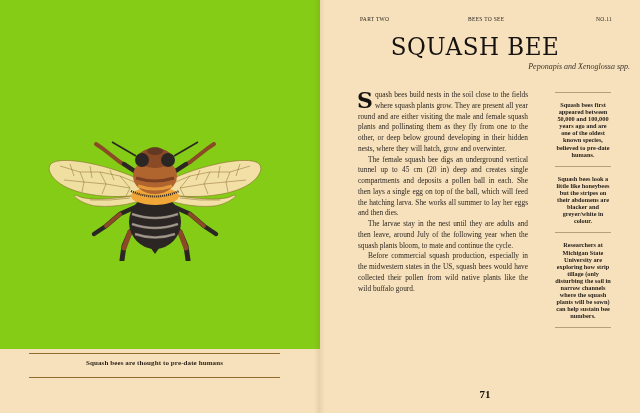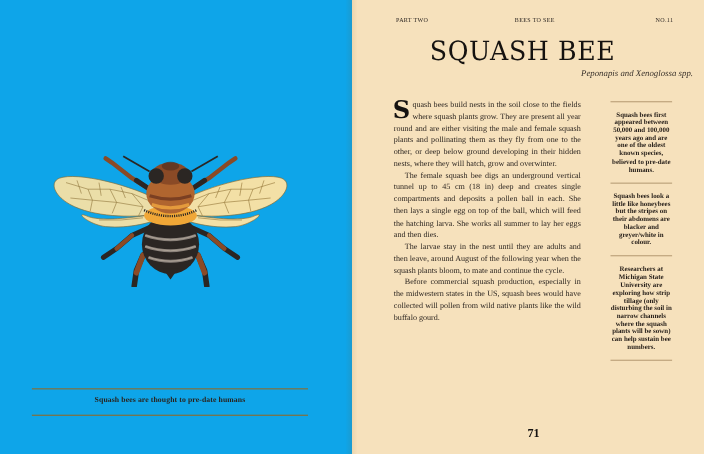--- a/index.html
+++ b/index.html
@@ -4,22 +4,22 @@
 <style>
   html, body { margin: 0; padding: 0; }
   body {
     width: 640px; height: 413px; overflow: hidden;
     position: relative;
     background: #f6e1bc;
     font-family: "Liberation Serif", serif;
     color: #2a2420;
   }
   .page-left {
-    position: absolute; left: 0; top: 0; width: 320px; height: 413px;
-    background: #0ea5e9;
+    position: absolute; left: 0; top: 0; width: 320px; height: 349px;
+    background: #84cc16;
   }
   .page-right {
     position: absolute; left: 320px; top: 0; width: 320px; height: 413px;
     background: #f6e1bc;
   }
   .gutter-shadow {
     position: absolute; left: 314px; top: 0; width: 6px; height: 413px;
     background: linear-gradient(to right, rgba(0,0,0,0), rgba(120,80,20,0.12));
   }
   .gutter-shadow-r {
@@ -184,23 +184,23 @@
 
 <div class="running-head rh-part">PART TWO</div>
 <div class="running-head rh-section">BEES TO SEE</div>
 <div class="running-head rh-num">NO.11</div>
 
 <div class="title">SQUASH BEE</div>
 <div class="subtitle">Peponapis and Xenoglossa spp.</div>
 
 <div class="body-text">
   <p class="first"><span class="dropcap">S</span><span>quash bees build nests in the soil close to the fields where squash plants grow. They are present all year round and are either visiting the male and female squash plants and pollinating them as they fly from one to the other, or deep below ground developing in their hidden nests, where they will hatch, grow and overwinter.</span></p>
-  <p>The female squash bee digs an underground vertical tunnel up to 45 cm (18 in) deep and creates single compartments and deposits a pollen ball in each. She then lays a single egg on top of the ball, which will feed the hatching larva. She works all summer to lay her eggs and then dies.</p>
-  <p>The larvae stay in the nest until they are adults and then leave, around August of the following year when the squash plants bloom, to mate and continue the cycle.</p>
-  <p>Before commercial squash production, especially in the midwestern states in the US, squash bees would have collected will pollen from wild native plants like the wild buffalo gourd.</p>
+  <p>The female squash bee digs an underground vertical tunnel up to 45 cm (20 in) deep and creates single compartments and deposits a pollen ball in each. She then lays a single egg on top of the ball, which will feed the hatching larva. She works all summer to lay her eggs and then dies.</p>
+  <p>The larvae stay in the nest until they are adults and then leave, around July of the following year when the squash plants bloom, to mate and continue the cycle.</p>
+  <p>Before commercial squash production, especially in the midwestern states in the US, squash bees would have collected their pollen from wild native plants like the wild buffalo gourd.</p>
 </div>
 
 <div class="sidebar">
   <div class="side-rule"></div>
   <div class="side-note">Squash bees first appeared between 50,000 and 100,000 years ago and are one of the oldest known species, believed to pre-date humans.</div>
   <div class="side-rule"></div>
   <div class="side-note">Squash bees look a little like honeybees but the stripes on their abdomens are blacker and greyer/white in colour.</div>
   <div class="side-rule"></div>
   <div class="side-note">Researchers at Michigan State University are exploring how strip tillage (only disturbing the soil in narrow channels where the squash plants will be sown) can help sustain bee numbers.</div>
   <div class="side-rule"></div>

